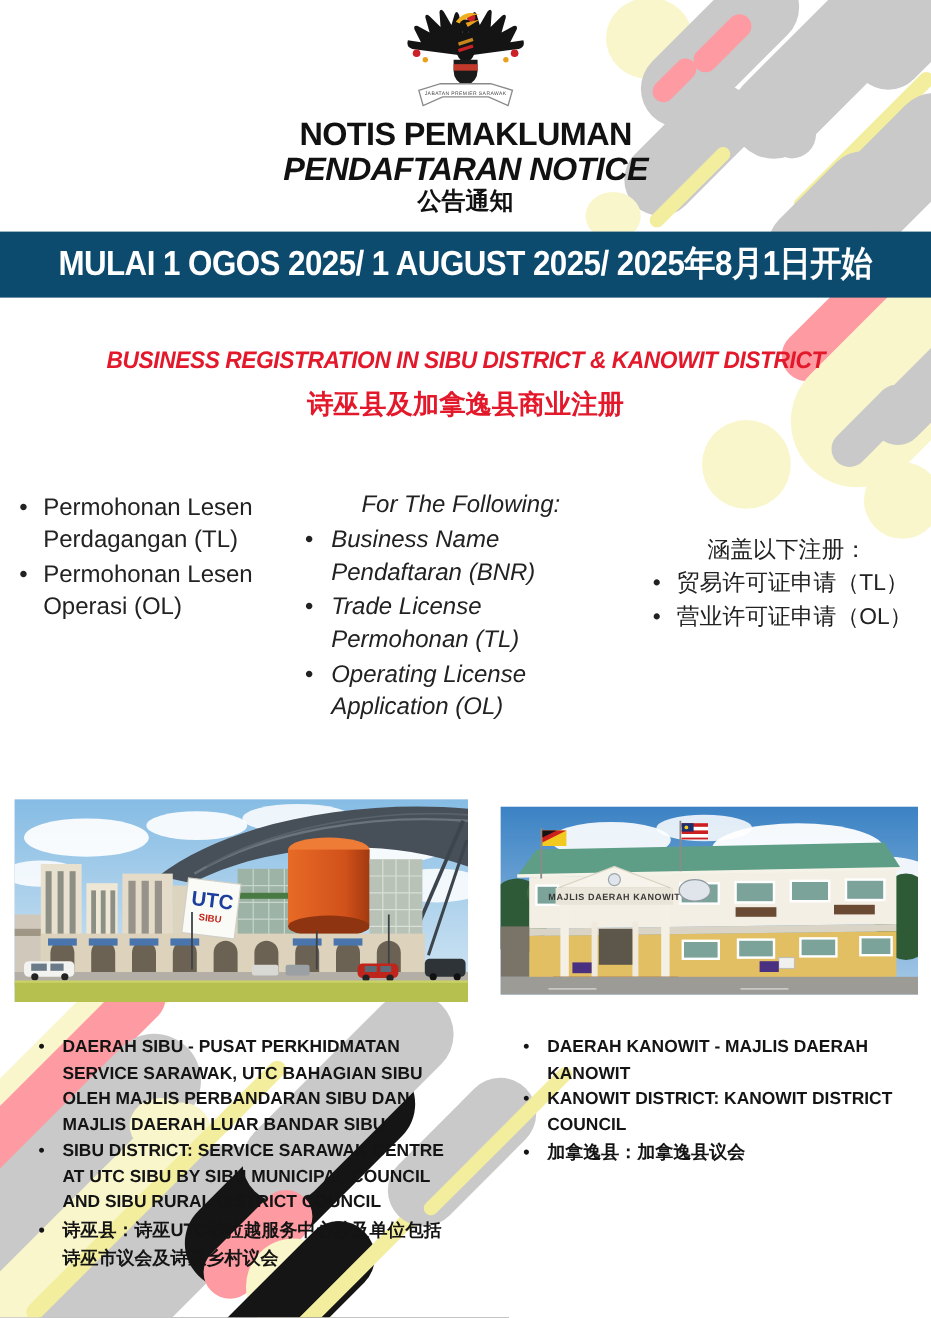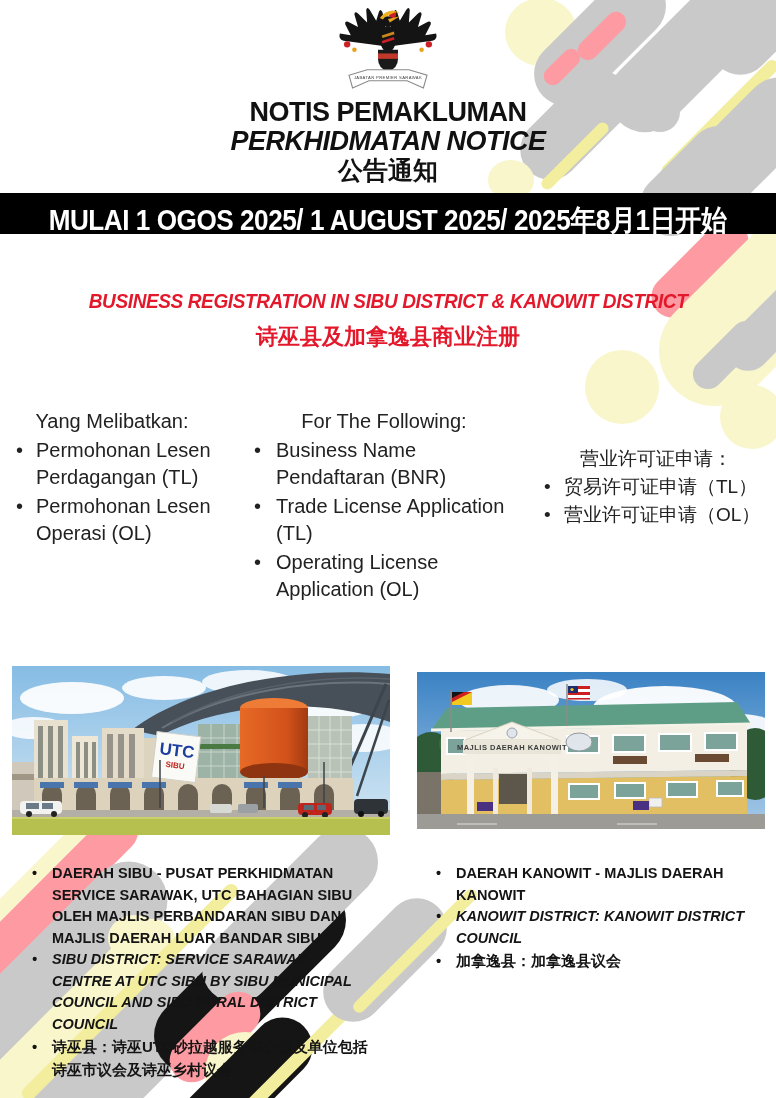--- a/index.html
+++ b/index.html
@@ -18,53 +18,53 @@
   .yel{background:#f3ee9e;}
   .blk{background:#151515;}
   
   .layer{position:absolute;left:0;top:0;width:776px;height:1098px;z-index:2;border-radius:13px;}
   .crest{position:absolute;left:329px;top:2px;width:118px;height:92px;}
   .title-ms{position:absolute;left:0;top:97px;width:776px;text-align:center;
     font-size:27px;font-weight:800;letter-spacing:-.5px;color:#111;}
   .title-en{position:absolute;left:0;top:126px;width:776px;text-align:center;
     font-size:27px;font-weight:800;font-style:italic;letter-spacing:-.5px;color:#111;}
   .title-zh{position:absolute;left:0;top:154px;width:776px;text-align:center;
-    font-size:25px;font-weight:700;color:#111;}
-  .date-banner{position:absolute;left:0;top:193px;width:776px;height:41px;
-    background:#000000;color:#ffffff;text-align:center;line-height:55px;
+    font-size:20px;font-weight:700;color:#111;}
+  .date-banner{position:absolute;left:0;top:193px;width:776px;height:55px;
+    background:#0c4a6e;color:#ffffff;text-align:center;line-height:55px;
     font-size:29px;font-weight:800;}
   .date-banner span{display:inline-block;white-space:nowrap;
     transform:scaleX(.9);transform-origin:center;letter-spacing:-.5px;}
   .subject{position:absolute;left:0;top:282px;width:776px;text-align:center;color:#e4182b;}
   .subject .l1{font-size:23px;font-weight:800;letter-spacing:-.4px;}
   .subject .l2{font-size:20px;font-weight:800;font-style:italic;letter-spacing:-.4px;margin-top:8px;}
   .subject .l3{font-size:22px;font-weight:700;margin-top:9px;}
   .subject .fit{display:inline-block;white-space:nowrap;transform:scaleX(.95);transform-origin:center;}
   .scope-col{position:absolute;font-size:20px;line-height:27px;color:#222;}
   .scope-col .hd{text-align:center;margin-bottom:2px;}
   .scope-col ul{list-style:none;margin:0;padding:0;}
   .scope-col li{position:relative;padding-left:24px;margin-top:2px;}
   .scope-col li::before{content:"\2022";position:absolute;left:4px;top:0;}
   .col-ms{left:12px;top:408px;width:200px;}
-  .col-en{left:250px;top:408px;width:268px;}
+  .col-en{left:250px;top:408px;width:268px;font-style:italic;}
   .col-en li{padding-left:26px;}
   .col-zh{left:540px;top:446px;width:232px;font-size:19px;line-height:26px;}
   .avail{position:absolute;left:40px;top:622px;width:716px;text-align:center;
     font-size:16.5px;color:#222;}
   .avail .it{font-style:italic;}
   .photo{position:absolute;overflow:hidden;background:#cde;}
   .photo-sibu{left:12px;top:666px;width:378px;height:169px;}
   .photo-kanowit{left:417px;top:672px;width:348px;height:157px;}
   .caption{position:absolute;font-size:14.5px;font-weight:700;line-height:21.5px;color:#141414;}
   .caption ul{list-style:none;margin:16px;padding:0;}
   .caption li{position:relative;padding-left:22px;}
   .caption li::before{content:"\2022";position:absolute;left:2px;top:0;}
   .cap-sibu{left:14px;top:847px;width:372px;}
   .cap-kanowit{left:418px;top:847px;width:352px;}
-  .it{font-style:italic;}
+  .it{}
   .zh-line{font-size:15px;line-height:23px;}
 </style>
 </head>
 <body>
 
 <div class="poster">
 
   <div class="decor">
 
     <div class="circle pyel" style="left:505px;top:-2px;width:72px;height:68px"></div>
@@ -124,49 +124,48 @@
       <circle cx="28" cy="52" r="2.5" fill="#e8a11c"></circle>
       <circle cx="102" cy="52" r="2.5" fill="#e8a11c"></circle>
       <path d="M54 52 H76 V62 Q76 72 65 76 Q54 72 54 62 Z" fill="#1a1a1a"></path>
       <rect x="54" y="56" width="22" height="6" fill="#c0392b"></rect>
       <path d="M60 76 L65 82 L70 76 Z" fill="#e8a11c"></path>
       <path d="M22 80 L42 74 H88 L108 80 L104 94 L86 86 H44 L26 94 Z" fill="#ffffff" stroke="#8a8a8a" stroke-width="1.2"></path>
       <text x="65" y="84" text-anchor="middle" font-size="4.6" letter-spacing="0.4" fill="#444">JABATAN PREMIER SARAWAK</text>
     </svg>
 
     <div class="title-ms">NOTIS PEMAKLUMAN</div>
-    <div class="title-en">PERKHIDMATAN NOTICE</div>
+    <div class="title-en">PENDAFTARAN NOTICE</div>
     <div class="title-zh">公告通知</div>
 
     <div class="date-banner">
       <span>MULAI 1 OGOS 2025/ 1 AUGUST 2025/ 2025年8月1日开始</span>
     </div>
 
     <div class="subject">
       <div class="l2"><span class="fit">BUSINESS REGISTRATION IN SIBU DISTRICT &amp; KANOWIT DISTRICT</span></div>
       <div class="l3"><span>诗巫县及加拿逸县商业注册</span></div>
     </div>
 
     <div class="scope-col col-ms">
-      <div class="hd">Yang Melibatkan:</div>
       <ul>
         <li>Permohonan Lesen Perdagangan (TL)</li>
         <li>Permohonan Lesen Operasi (OL)</li>
       </ul>
     </div>
     <div class="scope-col col-en">
       <div class="hd">For The Following:</div>
       <ul>
         <li>Business Name Pendaftaran (BNR)</li>
-        <li>Trade License Application (TL)</li>
+        <li>Trade License Permohonan (TL)</li>
         <li>Operating License Application (OL)</li>
       </ul>
     </div>
     <div class="scope-col col-zh">
-      <div class="hd">营业许可证申请：</div>
+      <div class="hd">涵盖以下注册：</div>
       <ul>
         <li>贸易许可证申请（TL）</li>
         <li>营业许可证申请（OL）</li>
       </ul>
     </div>
 
 
     <div class="photo photo-sibu">
       <svg viewBox="0 0 378 169" width="378" height="169" aria-hidden="true">
         <defs>

